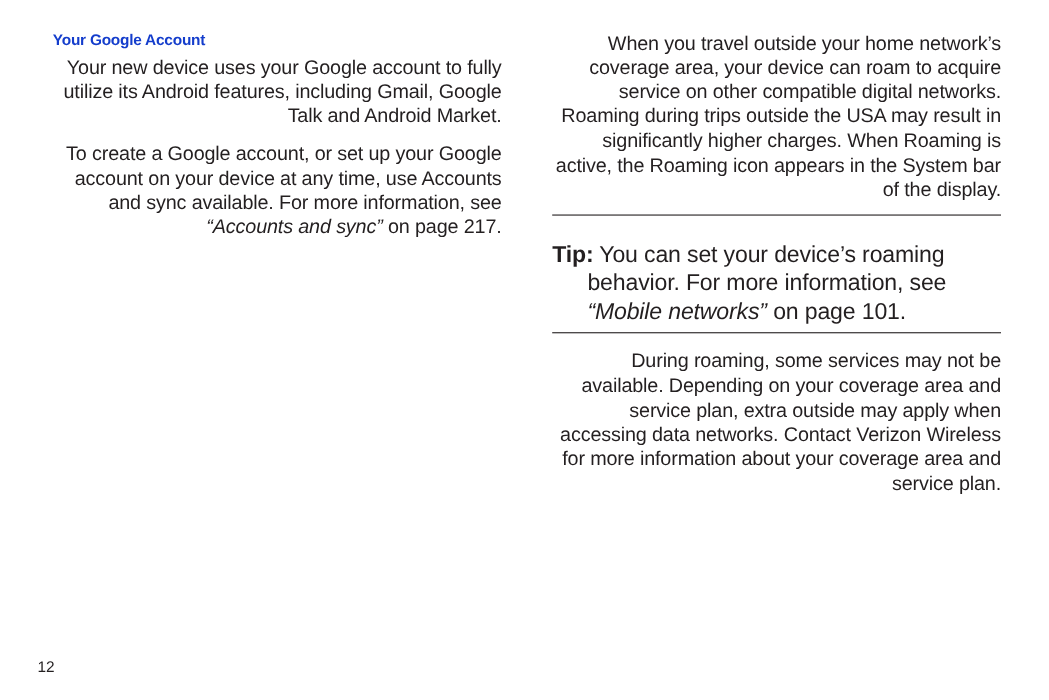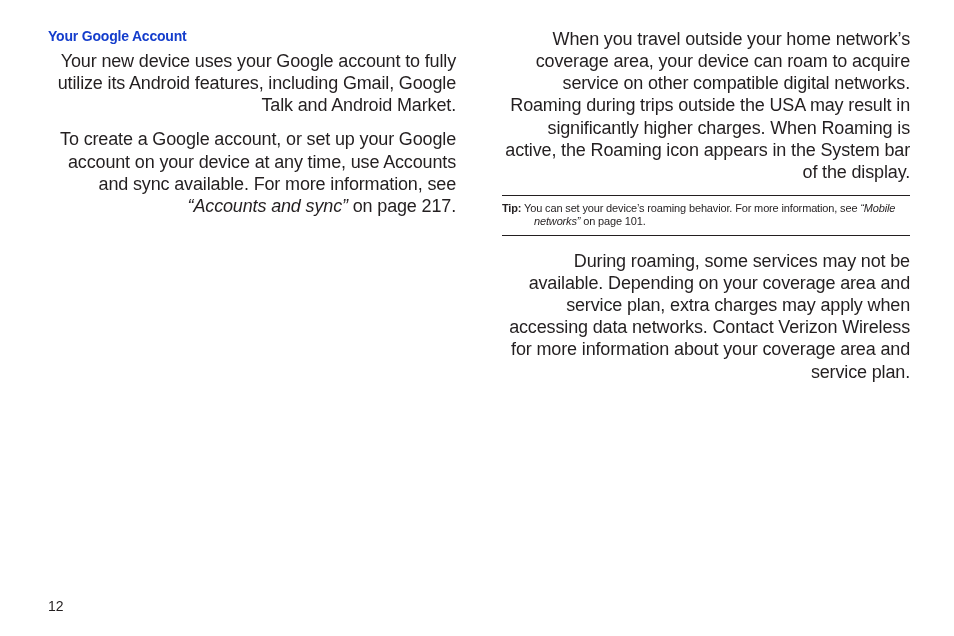--- a/index.html
+++ b/index.html
@@ -31,31 +31,31 @@
     line-height: 1.23;
     margin-bottom: 12px;
     font-stretch: condensed;
     letter-spacing: -0.15px;
     text-align: right;
   }
   .ref { font-style: italic; }
   .tip-box {
     border-top: 1px solid #231f20;
     border-bottom: 1px solid #231f20;
-    padding: 6px 0 6px 0;
+    padding: 23px 0 6px 0;
     margin: 12px 0 14px 0;
-    font-size: 11px;
+    font-size: 21px;
     line-height: 1.23;
     letter-spacing: -0.15px;
   }
   .tip-label { font-weight: 700; }
   .tip-body { display: block; padding-left: 32px; text-indent: -32px; }
   .page-num {
     position: absolute;
-    left: 48px;
+    left: 34px;
     bottom: 22px;
     font-size: 14px;
   }
 </style>
 </head>
 <body>
 
 <div class="columns">
 
   <div class="col">
@@ -68,18 +68,18 @@
 
   <div class="col">
     <p>When you travel outside your home network’s coverage area, your device can roam to acquire service on other compatible digital networks. Roaming during trips outside the USA may result in significantly higher charges. When Roaming is active, the Roaming icon appears in the System bar of the display.</p>
 
     <div class="tip-box">
       <span class="tip-body">
         <span class="tip-label">Tip:</span><span> You can set your device’s roaming behavior. For more information, see </span><span class="ref">“Mobile networks”</span><span> on page 101.</span>
       </span>
     </div>
 
-    <p>During roaming, some services may not be available. Depending on your coverage area and service plan, extra charges may apply when accessing data networks. Contact Verizon Wireless for more information about your coverage area and service plan.</p>
+    <p>During roaming, some services may not be available. Depending on your coverage area and service plan, extra outside may apply when accessing data networks. Contact Verizon Wireless for more information about your coverage area and service plan.</p>
   </div>
 
 </div>
 
 <div class="page-num">12</div>
 
 </body></html>

